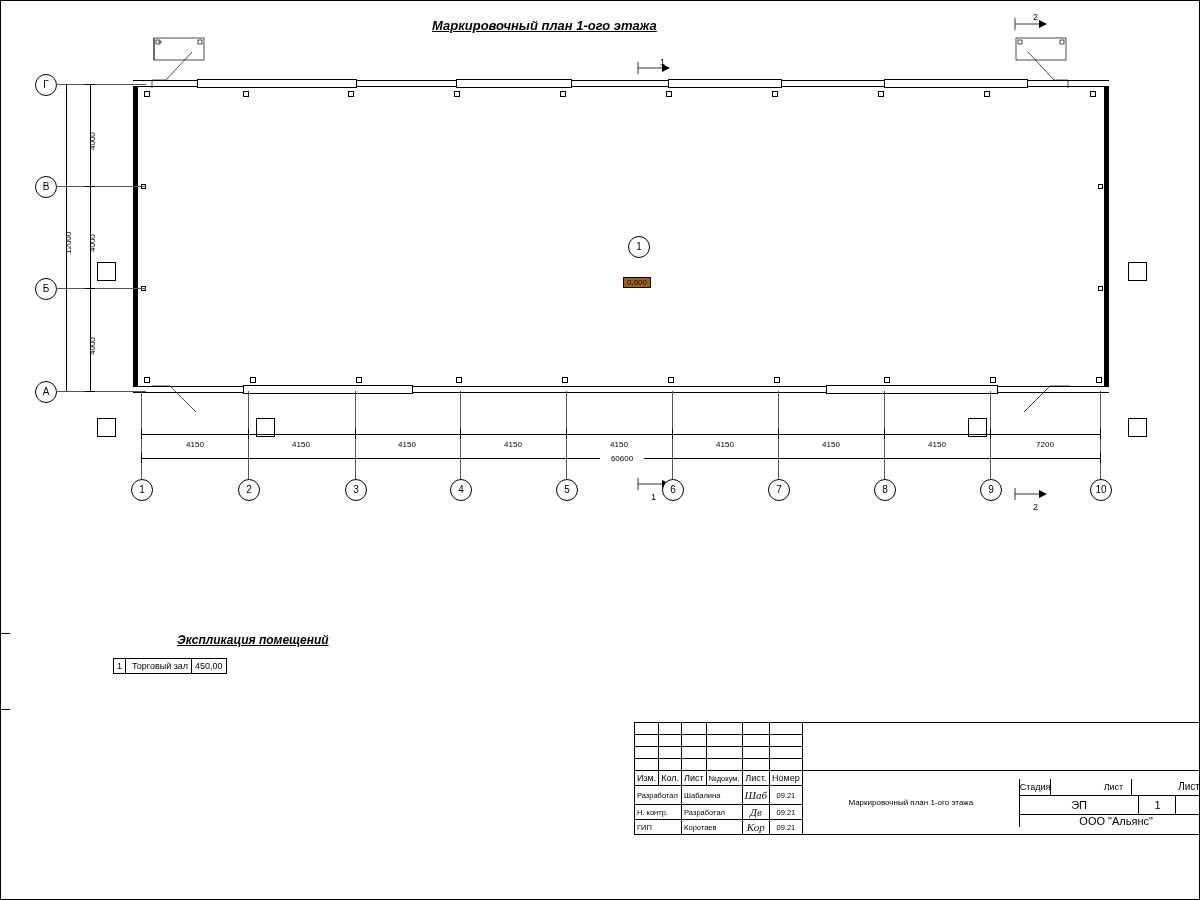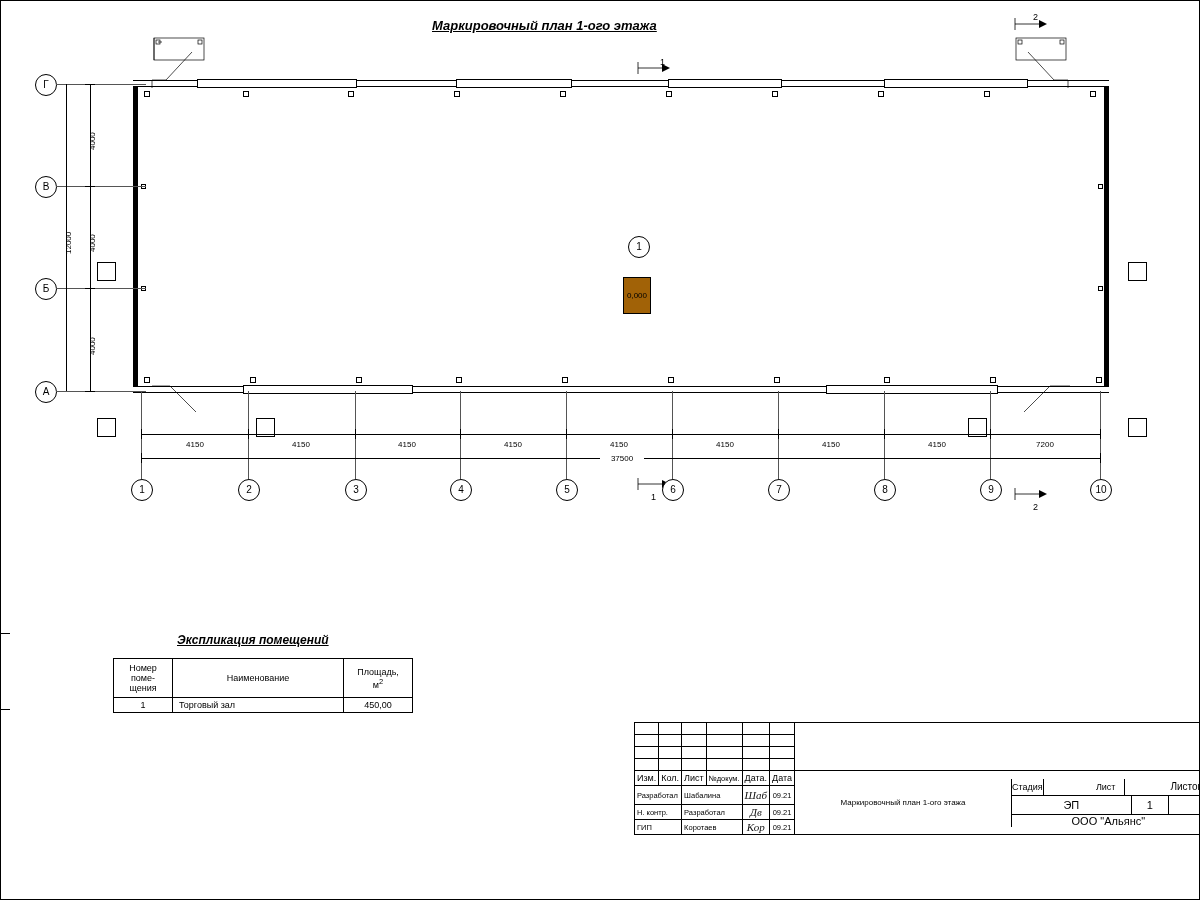--- a/index.html
+++ b/index.html
@@ -75,21 +75,21 @@
     font-size: 8px;
     white-space: nowrap;
     transform: rotate(-90deg);
     transform-origin: 0 0;
   }
 
   
   .level-mark {
     font-size: 8px;
     border: 1px solid #000;
-    padding: 13px 3px;
+    padding: 0 3px;
     background: #a16207;
     white-space: nowrap;
   }
 
   
   .cut-label { font-size: 9px; }
 
   
   table.expl {
     border-collapse: collapse;
@@ -317,38 +317,26 @@
 
   <div class="abs dim" style="left:175px;top:440px;width:40px;">4150</div>
   <div class="abs dim" style="left:281px;top:440px;width:40px;">4150</div>
   <div class="abs dim" style="left:387px;top:440px;width:40px;">4150</div>
   <div class="abs dim" style="left:493px;top:440px;width:40px;">4150</div>
   <div class="abs dim" style="left:599px;top:440px;width:40px;">4150</div>
   <div class="abs dim" style="left:705px;top:440px;width:40px;">4150</div>
   <div class="abs dim" style="left:811px;top:440px;width:40px;">4150</div>
   <div class="abs dim" style="left:917px;top:440px;width:40px;">4150</div>
   <div class="abs dim" style="left:1025px;top:440px;width:40px;">7200</div>
-  <div class="abs dim" style="left:600px;top:454px;width:44px;">37500</div>
+  <div class="abs dim" style="left:600px;top:454px;width:44px;">60600</div>
 
   <div class="abs expl-title" style="left:177px;top:633px;">Экспликация  помещений</div>
 
   <table class="expl abs" style="left:113px;top:658px;">
     <tbody>
-        <tr>
-      <td class="hdr col-num">
-        <span>Номер</span><br>
-        <span>поме-</span><br>
-        <span>щения</span>
-      </td>
-      <td class="hdr col-name">Наименование</td>
-      <td class="hdr col-area">
-        <span>Площадь,</span><br>
-        <span>м<sup>2</sup></span>
-      </td>
-    </tr>
     <tr>
       <td>1</td>
       <td class="name">Торговый зал</td>
       <td>450,00</td>
     </tr>
   </tbody>
     </table>
 
   <table id="stamp" style="left:634px;top:722px;">
 
@@ -385,22 +373,22 @@
       <td></td>
       <td></td>
       <td></td>
     </tr>
 
     <tr>
       <td class="stamp-center stamp-med" style="height:14px;">Изм.</td>
       <td class="stamp-center stamp-med">Кол.</td>
       <td class="stamp-center stamp-med">Лист</td>
       <td class="stamp-center stamp-small">№докум.</td>
-      <td class="stamp-center stamp-med">Дата.</td>
-      <td class="stamp-center stamp-med">Дата</td>
+      <td class="stamp-center stamp-med">Лист.</td>
+      <td class="stamp-center stamp-med">Номер</td>
       <td rowspan="4" style="width:316px;padding:0;">
         <div style="display:flex;height:100%;">
           <div style="flex:0 0 208px;display:flex;align-items:center;justify-content:center;text-align:center;padding:2px 4px;border-right:1px solid #000;">Маркировочный план 1-ого этажа</div>
           <div style="flex:1;display:flex;flex-direction:column;">
             <div style="display:flex;border-bottom:1px solid #000;height:16px;gap:44px;">
               <div style="flex:1;text-align:center;border-right:1px solid #000;font-size:9px;line-height:16px;">Стадия</div>
               <div style="flex:0 0 36px;text-align:center;border-right:1px solid #000;font-size:9px;line-height:16px;">Лист</div>
               <div style="flex:0 0 36px;text-align:center;font-size:10px;line-height:16px;">Листов</div>
             </div>
             <div style="display:flex;border-bottom:1px solid #000;height:18px;">

